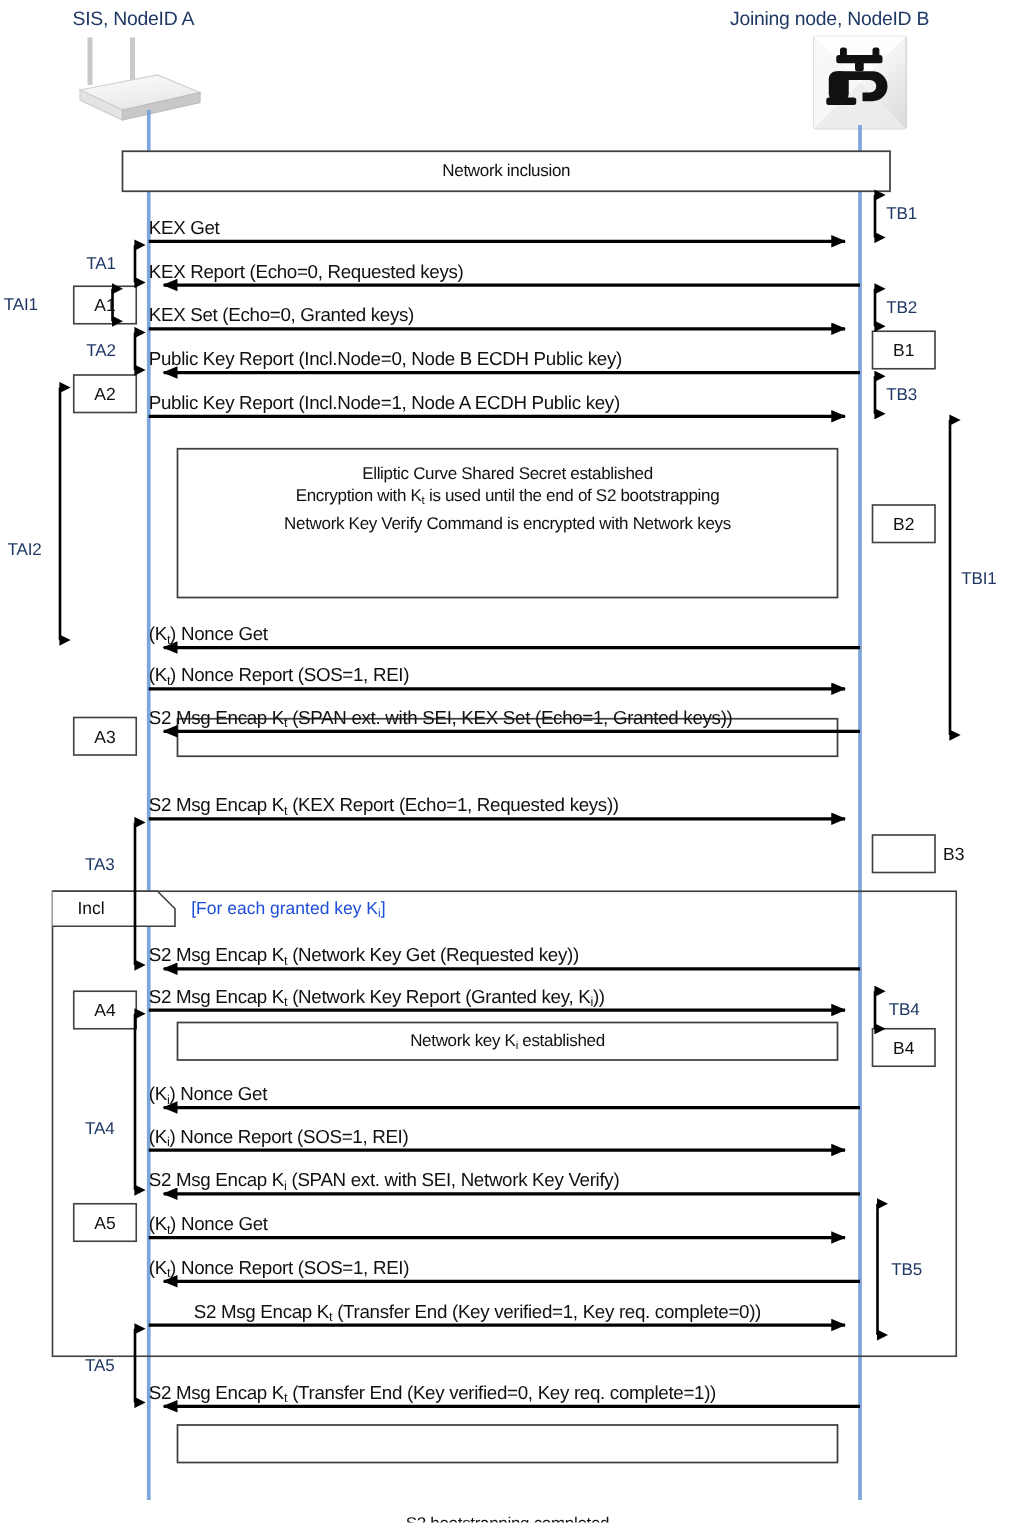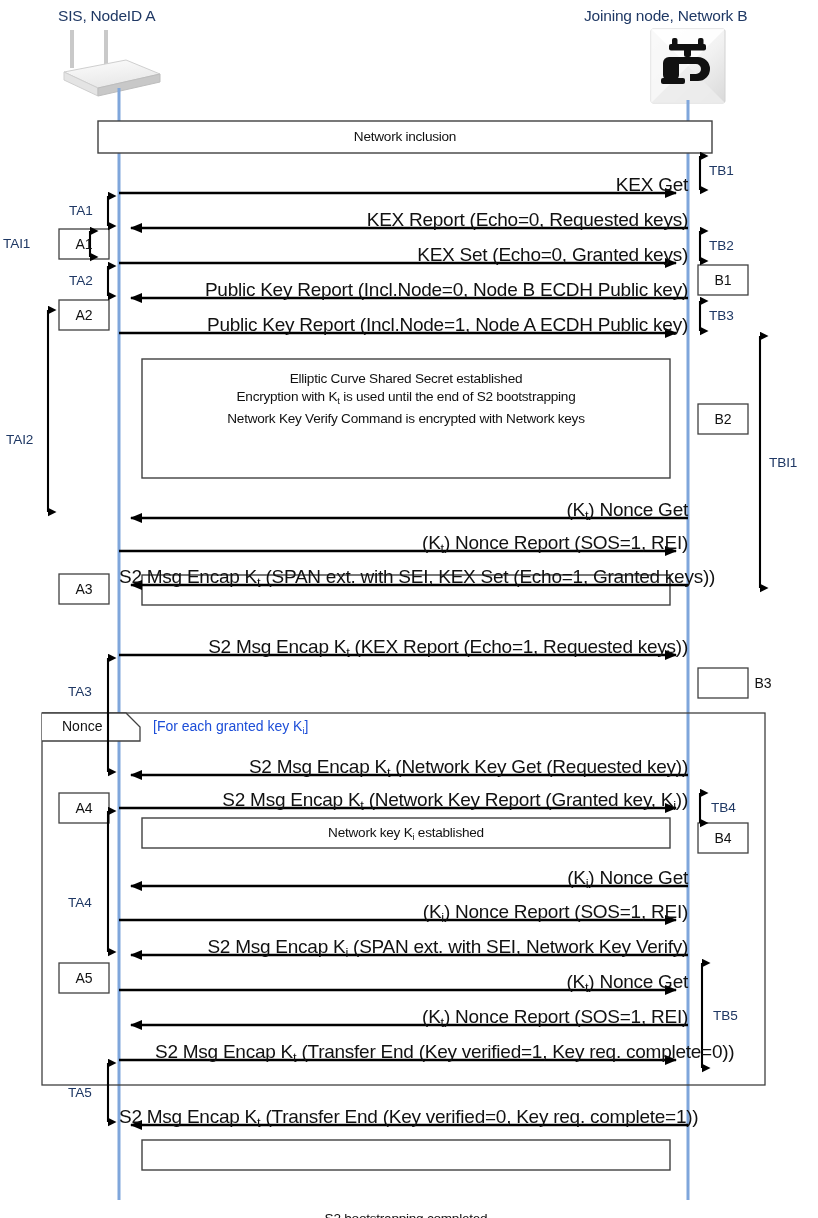--- a/index.html
+++ b/index.html
@@ -9,22 +9,22 @@
     color:#1a1a1a;
   }
   #stage{position:absolute;left:0;top:0;width:818px;height:882px;}
   svg#diagram{position:absolute;left:0;top:0;width:818px;height:1218px;}
 
   .ttl{
     position:absolute;font-size:15.5px;color:#1f3864;white-space:nowrap;
     letter-spacing:-0.2px;
   }
   .msg-label{
-    position:absolute;font-size:19px;color:#111;white-space:nowrap;
-    text-align:right;letter-spacing:-0.25px;
+    position:absolute;font-size:15px;color:#111;white-space:nowrap;
+    text-align:left;letter-spacing:-0.25px;
   }
   .note-text{
     position:absolute;font-size:13.6px;color:#111;text-align:center;
     white-space:nowrap;letter-spacing:-0.25px;line-height:17.5px;
   }
   .tag{
     position:absolute;font-size:13.6px;color:#1f3864;white-space:nowrap;
     letter-spacing:-0.1px;
   }
   .boxlabel{
@@ -159,21 +159,21 @@
       <line x1="700" y1="156" x2="700" y2="190" marker-start="url(#tipUp)" marker-end="url(#tipDn)"></line>
       <line x1="700" y1="231" x2="700" y2="261" marker-start="url(#tipUp)" marker-end="url(#tipDn)"></line>
       <line x1="700" y1="301" x2="700" y2="331" marker-start="url(#tipUp)" marker-end="url(#tipDn)"></line>
       <line x1="700" y1="793" x2="700" y2="823" marker-start="url(#tipUp)" marker-end="url(#tipDn)"></line>
       <line x1="702" y1="963" x2="702" y2="1068" marker-start="url(#tipUp)" marker-end="url(#tipDn)"></line>
       <line x1="760" y1="336" x2="760" y2="588" marker-start="url(#tipUp)" marker-end="url(#tipDn)"></line>
     </g>
   </svg>
 
   <div class="ttl" style="left:58px;top:7px;">SIS, NodeID A</div>
-  <div class="ttl" style="left:584px;top:7px;">Joining node, Network B</div>
+  <div class="ttl" style="left:584px;top:7px;">Joining node, NodeID B</div>
 
   <div class="note-text" style="left:98px;top:128px;width:614px;">Network inclusion</div>
 
   <div class="note-text" style="left:142px;top:370px;width:528px;">
     <div>Elliptic Curve Shared Secret established</div>
     <div>
       <span>Encryption with K</span><sub>t</sub><span> is used until the end of S2 bootstrapping</span>
     </div>
     <div>Network Key Verify Command  is encrypted with Network keys</div>
   </div>
@@ -202,21 +202,21 @@
 
   <div class="msg-label" style="left:119px;top:867px;width:569px;">(K<sub>i</sub>) Nonce Get</div>
   <div class="msg-label" style="left:119px;top:901px;width:569px;">(K<sub>i</sub>) Nonce Report (SOS=1, REI)</div>
   <div class="msg-label" style="left:119px;top:936px;width:569px;">S2 Msg Encap K<sub>i</sub> (SPAN ext. with SEI, Network Key Verify)</div>
   <div class="msg-label" style="left:119px;top:971px;width:569px;">(K<sub>t</sub>) Nonce Get</div>
   <div class="msg-label" style="left:119px;top:1006px;width:569px;">(K<sub>t</sub>) Nonce Report (SOS=1, REI)</div>
   <div class="msg-label" style="left:119px;top:1041px;width:569px;margin-left:36px;">S2 Msg Encap K<sub>t</sub> (Transfer End (Key verified=1, Key req. complete=0))</div>
 
   <div class="msg-label" style="left:119px;top:1106px;width:569px;">S2 Msg Encap K<sub>t</sub> (Transfer End (Key verified=0, Key req. complete=1))</div>
 
-  <div class="loop-kw" style="left:62px;top:718px;">Nonce</div>
+  <div class="loop-kw" style="left:62px;top:718px;">Incl</div>
   <div class="loop-cond" style="left:153px;top:718px;">
     <span>[For each granted key K</span><sub>i</sub><span>]</span>
   </div>
 
   <div class="boxlabel" style="left:59px;top:236px;width:50px;">A1</div>
   <div class="boxlabel" style="left:59px;top:307px;width:50px;">A2</div>
   <div class="boxlabel" style="left:59px;top:581px;width:50px;">A3</div>
   <div class="boxlabel" style="left:59px;top:800px;width:50px;">A4</div>
   <div class="boxlabel" style="left:59px;top:970px;width:50px;">A5</div>
 

